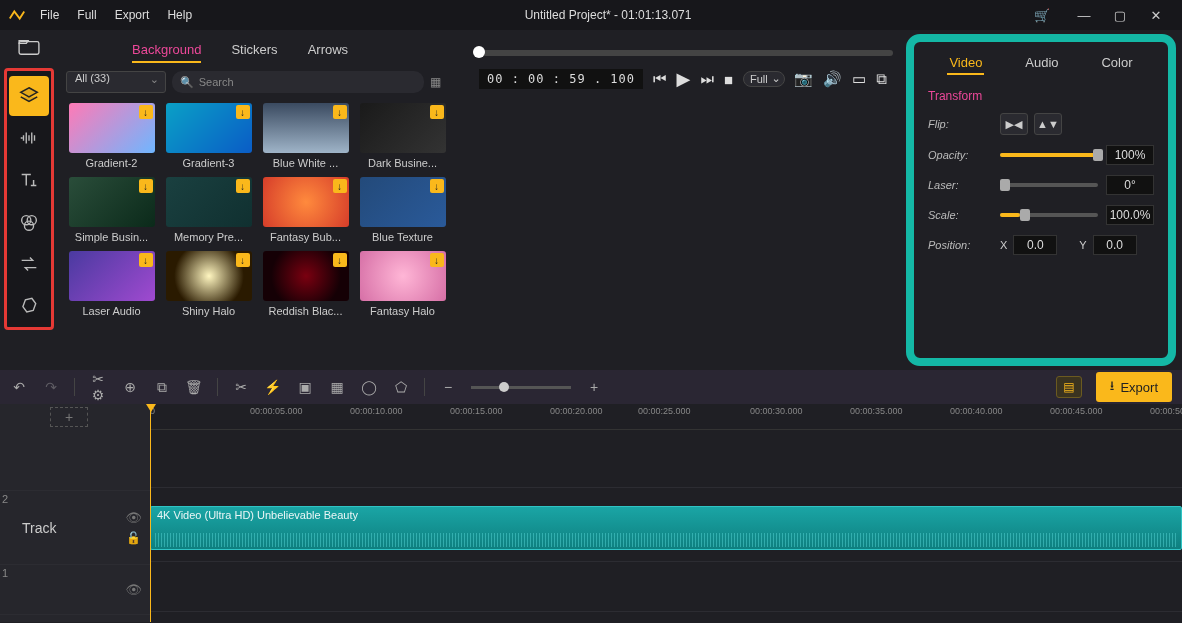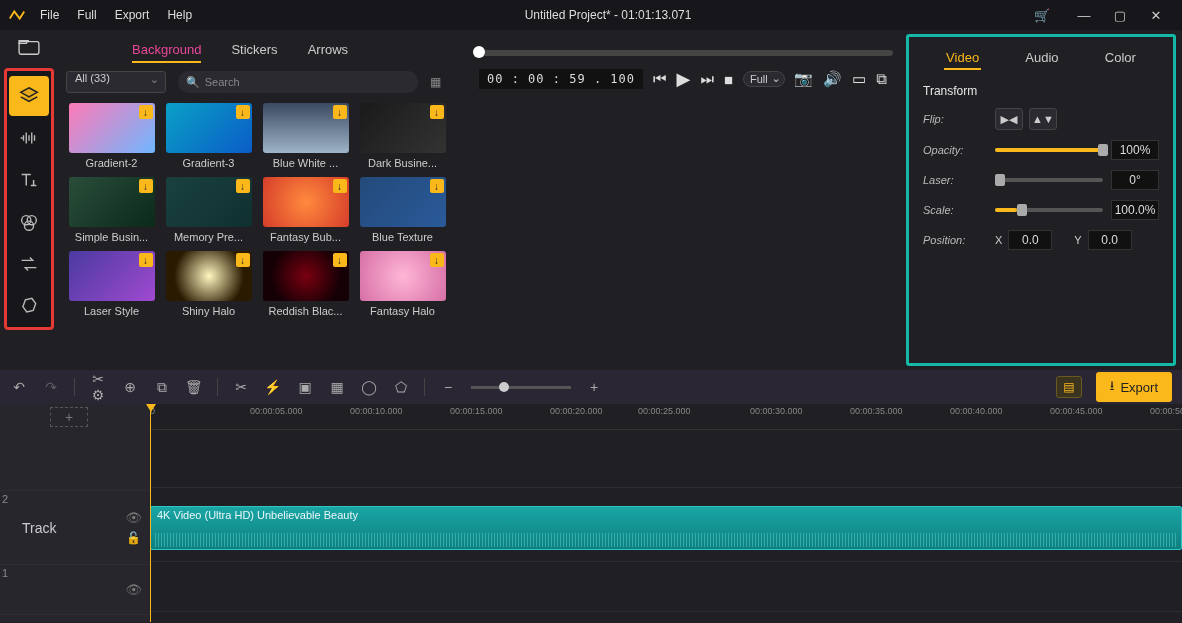--- a/index.html
+++ b/index.html
@@ -13,46 +13,46 @@
   .cart { color:#fab81b; margin-right:6px; }
   .main { display: flex; height: 340px; }
   .leftbar { width: 50px; background: #17171b; border: 3px solid #e53935; border-radius:4px; display: flex; flex-direction: column; align-items:center; padding-top:4px; margin: 4px 0 4px 4px; }
   .leftbar .lbtn { width: 40px; height: 40px; display:flex; align-items:center; justify-content:center; border-radius:4px; margin:1px 0; color:#bbb; }
   .leftbar .lbtn.active { background:#fab81b; color:#222; }
   .folder { width:50px; height:34px; display:flex; align-items:center; justify-content:center; margin-left:4px; color:#ccc; }
   .library { width: 406px; background:#1f1f24; padding: 0 8px; display:flex; flex-direction:column; }
   .libtabs { display:flex; gap:30px; padding: 8px 10px 0 70px; }
   .libtab { padding:4px 0; font-size:13px; color:#ccc; cursor:pointer; }
   .libtab.active { color:#ec4899; border-bottom:2px solid #fab81b; }
-  .libfilter { display:flex; align-items:center; gap:12px; padding:8px 4px; }
+  .libfilter { display:flex; align-items:center; gap:6px; padding:8px 4px; }
   .dropdown { background:#2a2a30; border:1px solid #444; border-radius:3px; height:22px; padding:0 20px 0 8px; font-size:11px; color:#ccc; position:relative; min-width:100px; }
   .dropdown:after { content:"⌄"; position:absolute; right:6px; top:1px; color:#888; }
   .search { flex:1; background:#2a2a30; border-radius:10px; height:22px; display:flex; align-items:center; padding:0 8px; color:#888; font-size:11px; gap:5px; }
   .gridicon { width:18px; color:#888; }
   .thumbgrid { display:grid; grid-template-columns: repeat(4, 1fr); gap:8px 6px; overflow:hidden; padding:2px 4px; }
   .thumb { display:flex; flex-direction:column; align-items:center; gap:4px; }
   .thumbimg { width:86px; height:50px; border-radius:3px; position:relative; }
   .dl { position:absolute; top:2px; right:2px; width:14px; height:14px; background:#fab81b; border-radius:2px; color:#222; font-size:10px; display:flex; align-items:center; justify-content:center; }
   .thumblabel { font-size:11px; color:#ccc; white-space:nowrap; overflow:hidden; text-overflow:ellipsis; width:86px; text-align:center; }
   .preview { flex:1; background:#1f1f24; padding:10px 10px 0 10px; display:flex; flex-direction:column; align-items:center; }
   .videoframe { width: 420px; height: 246px; border:1px dashed #fab81b; background:linear-gradient(180deg,#4fb3d9 0%,#0a8cc5 40%,#0fa8a0 55%,#d4c89a 75%,#8fb86f 100%); position:relative; }
   .watermark { position:absolute; top:10px; left:24px; font-style:italic; font-family:"Brush Script MT",cursive; color:#e4f1ff; font-size:15px; }
   .controls { width:420px; margin-top:10px; }
   .seek { width:100%; height:6px; background:#444; border-radius:3px; position:relative; }
   .seek .dot { position:absolute; left:0; top:-4px; width:12px; height:12px; border-radius:50%; background:#fff; }
   .playbar { display:flex; align-items:center; gap:10px; margin-top:12px; justify-content:center; }
   .tc { background:#111; padding:3px 8px; font-size:12px; font-family:monospace; color:#ddd; letter-spacing:1px; }
   .pbtn { color:#ddd; font-size:15px; }
   .fullsel { background:#2a2a30; border:1px solid #444; color:#ccc; font-size:11px; padding:1px 16px 1px 6px; position:relative; border-radius:8px; }
   .fullsel:after { content:"⌄"; position:absolute; right:3px; top:0; }
-  .props { width: 270px; background:#1f1f24; border:3px solid #14b8a6; border-radius:3px; margin:4px 6px 4px 0; padding:6px 14px; }
+  .props { width: 270px; background:#1f1f24; border:8px solid #14b8a6; border-radius:14px; margin:4px 6px 4px 0; padding:6px 14px; }
   .ptabs { display:flex; justify-content:space-around; padding:4px 0 8px 0; }
   .ptab { font-size:13px; color:#ccc; padding:3px 2px; cursor:pointer; }
   .ptab.active { color:#fab81b; border-bottom:2px solid #fab81b; }
-  .sect { font-size:12px; color:#e5e5e5; margin:6px 0 10px 0; }
+  .sect { font-size:12px; color:#ec4899; margin:6px 0 10px 0; }
   .row { display:flex; align-items:center; margin:10px 0; font-size:11px; }
   .row label { width:72px; color:#bbb;font-style:italic; }
   .flipbtns { display:flex; gap:6px; }
   .flipbtn { width:28px; height:22px; background:#2a2a30; border:1px solid #444; border-radius:3px; display:flex; align-items:center; justify-content:center; color:#ccc; font-size:11px; }
   .slider { flex:1; height:4px; background:#555; border-radius:2px; position:relative; margin-right:8px; }
   .slider .fill { position:absolute; left:0; top:0; height:100%; background:#fab81b; border-radius:2px; }
   .slider .knob { position:absolute; top:-4px; width:10px; height:12px; background:#aaa; border-radius:2px; }
   .valbox { width:48px; height:20px; background:#111; border:1px solid #333; color:#ddd; font-size:12px; text-align:center; line-height:18px; }
   .posrow { display:flex; align-items:center; gap:6px; }
   .posrow .valbox { width:44px; }
@@ -210,21 +210,21 @@
         <div class="thumb">
           <div class="thumbimg" style="background: linear-gradient(135deg, rgb(35, 74, 122), rgb(42, 90, 154));">
             <div class="dl">↓</div>
           </div>
           <div class="thumblabel">Blue Texture</div>
         </div>
         <div class="thumb">
           <div class="thumbimg" style="background: linear-gradient(135deg, rgb(74, 58, 160), rgb(160, 74, 208));">
             <div class="dl">↓</div>
           </div>
-          <div class="thumblabel">Laser Style</div>
+          <div class="thumblabel">Laser Audio</div>
         </div>
         <div class="thumb">
           <div class="thumbimg" style="background: radial-gradient(circle, rgb(255, 246, 192), rgb(42, 26, 0) 70%);">
             <div class="dl">↓</div>
           </div>
           <div class="thumblabel">Shiny Halo</div>
         </div>
         <div class="thumb">
           <div class="thumbimg" style="background: radial-gradient(circle, rgb(122, 0, 16), rgb(21, 0, 5) 70%);">
             <div class="dl">↓</div>

